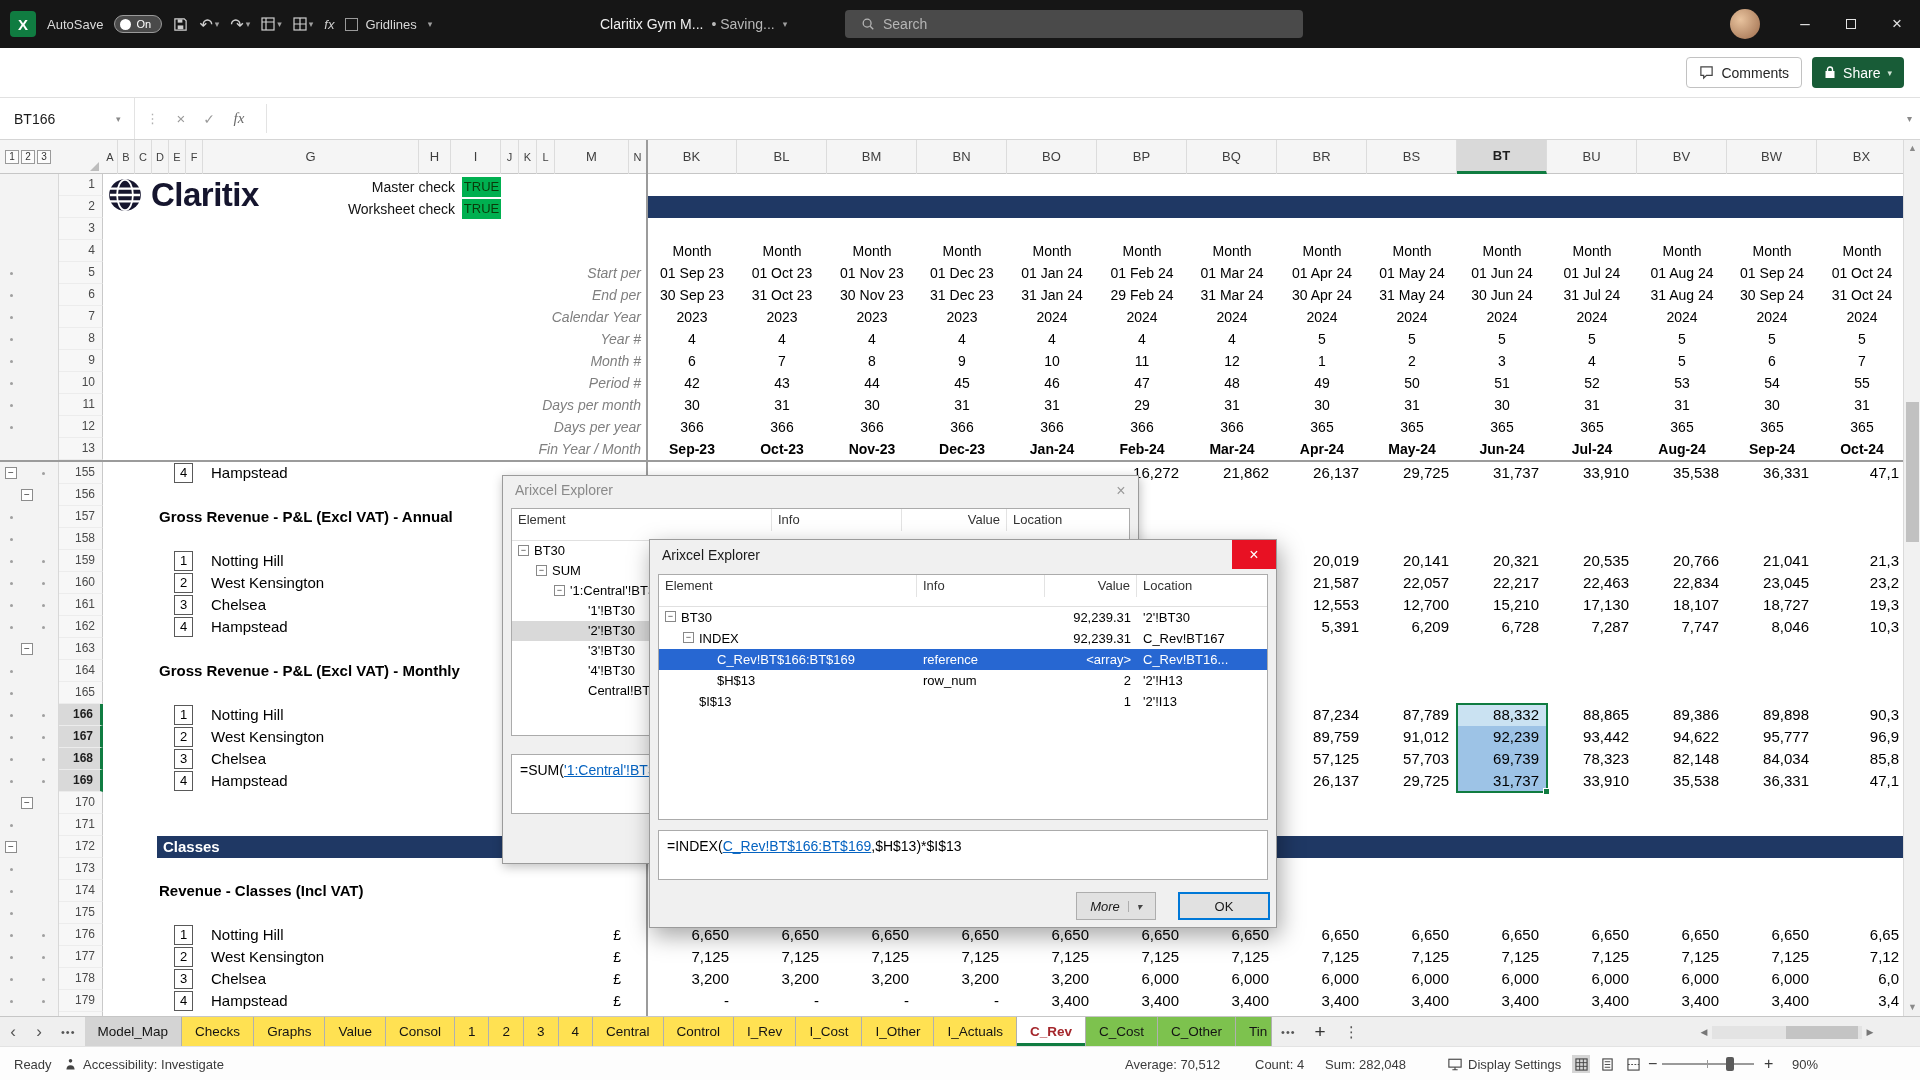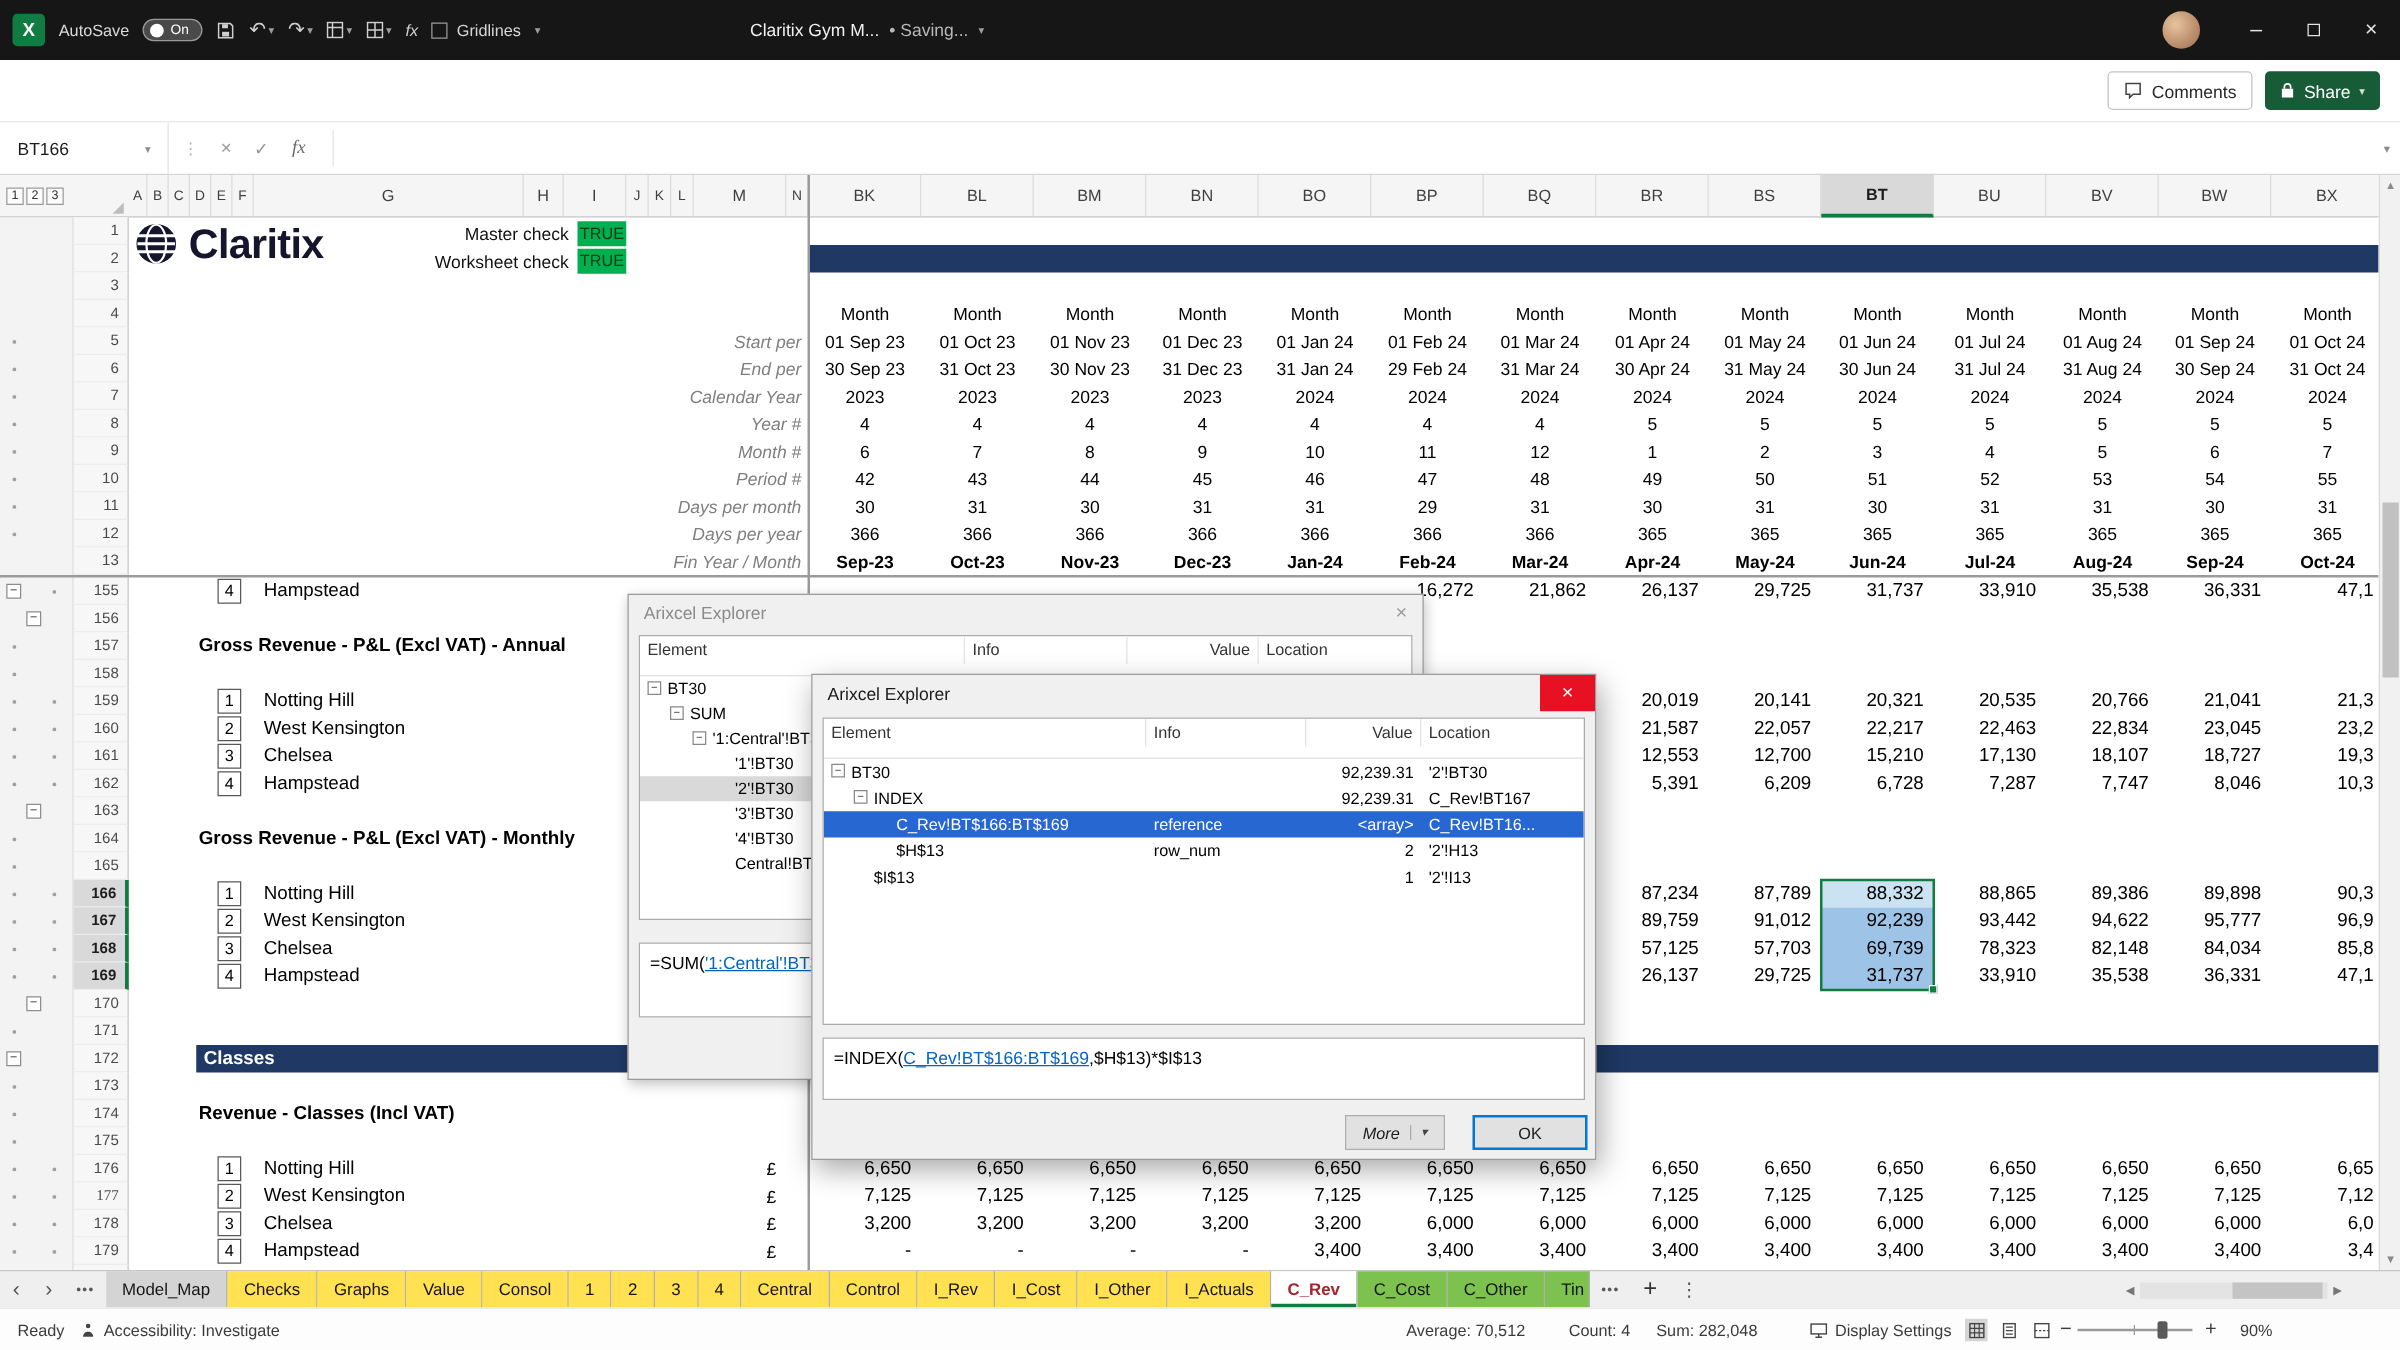--- a/index.html
+++ b/index.html
@@ -211,20 +211,27 @@
     <span class="fxmini">fx</span>
     <span class="gl-box"></span>
     <span class="gl-label">Gridlines</span>
     <span class="mini">▾</span>
   </div>
   <div id="doc-title">
     <span>Claritix Gym M...</span>
     <span class="saving">• Saving...</span>
     <span class="mini">▾</span>
   </div>
+  <div id="searchbox">
+    <svg width="14" height="14" viewBox="0 0 16 16">
+        <circle cx="7" cy="7" r="4.5" fill="none" stroke="#B5B5B5" stroke-width="1.5"></circle>
+        <path d="M10.5 10.5L14 14" stroke="#B5B5B5" stroke-width="1.5"></path>
+      </svg>
+    <input placeholder="Search" style="">
+  </div>
   <div id="tb-right">
     <div class="avatar"></div>
     <div class="wbtn">–</div>
     <div class="wbtn">
         <span class="maxsq"></span>
       </div>
     <div class="wbtn">×</div>
   </div>
 </div>
 
@@ -332,21 +339,21 @@
     <div class="rowh selrow" style="top: 586px; height: 22px; line-height: 21px;">167</div>
     <div class="rowh selrow" style="top: 608px; height: 22px; line-height: 21px;">168</div>
     <div class="rowh selrow" style="top: 630px; height: 22px; line-height: 21px;">169</div>
     <div class="rowh" style="top: 652px; height: 22px; line-height: 21px;">170</div>
     <div class="rowh" style="top: 674px; height: 22px; line-height: 21px;">171</div>
     <div class="rowh" style="top: 696px; height: 22px; line-height: 21px;">172</div>
     <div class="rowh" style="top: 718px; height: 22px; line-height: 21px;">173</div>
     <div class="rowh" style="top: 740px; height: 22px; line-height: 21px;">174</div>
     <div class="rowh" style="top: 762px; height: 22px; line-height: 21px;">175</div>
     <div class="rowh" style="top: 784px; height: 22px; line-height: 21px;">176</div>
-    <div class="rowh" style="top: 806px; height: 22px; line-height: 21px; font-family: Liberation Serif, serif;">177</div>
+    <div class="rowh" style="top: 806px; height: 22px; line-height: 21px;">177</div>
     <div class="rowh" style="top: 828px; height: 22px; line-height: 21px;">178</div>
     <div class="rowh" style="top: 850px; height: 22px; line-height: 21px;">179</div>
     <div class="navyband" style="left: 647px; top: 56px; width: 1256px; height: 22px; background: rgb(31, 56, 100);"></div>
     <div class="chklabel" style="top: 37px;">Master check</div>
     <div class="chkval" style="top: 37px; background: rgb(0, 176, 80);">TRUE</div>
     <div class="chklabel" style="top: 59px;">Worksheet check</div>
     <div class="chkval" style="top: 59px; background: rgb(0, 176, 80);">TRUE</div>
     <div class="hcell" style="left: 647px; top: 100px;">Month</div>
     <div class="hcell" style="left: 737px; top: 100px;">Month</div>
     <div class="hcell" style="left: 827px; top: 100px;">Month</div>

